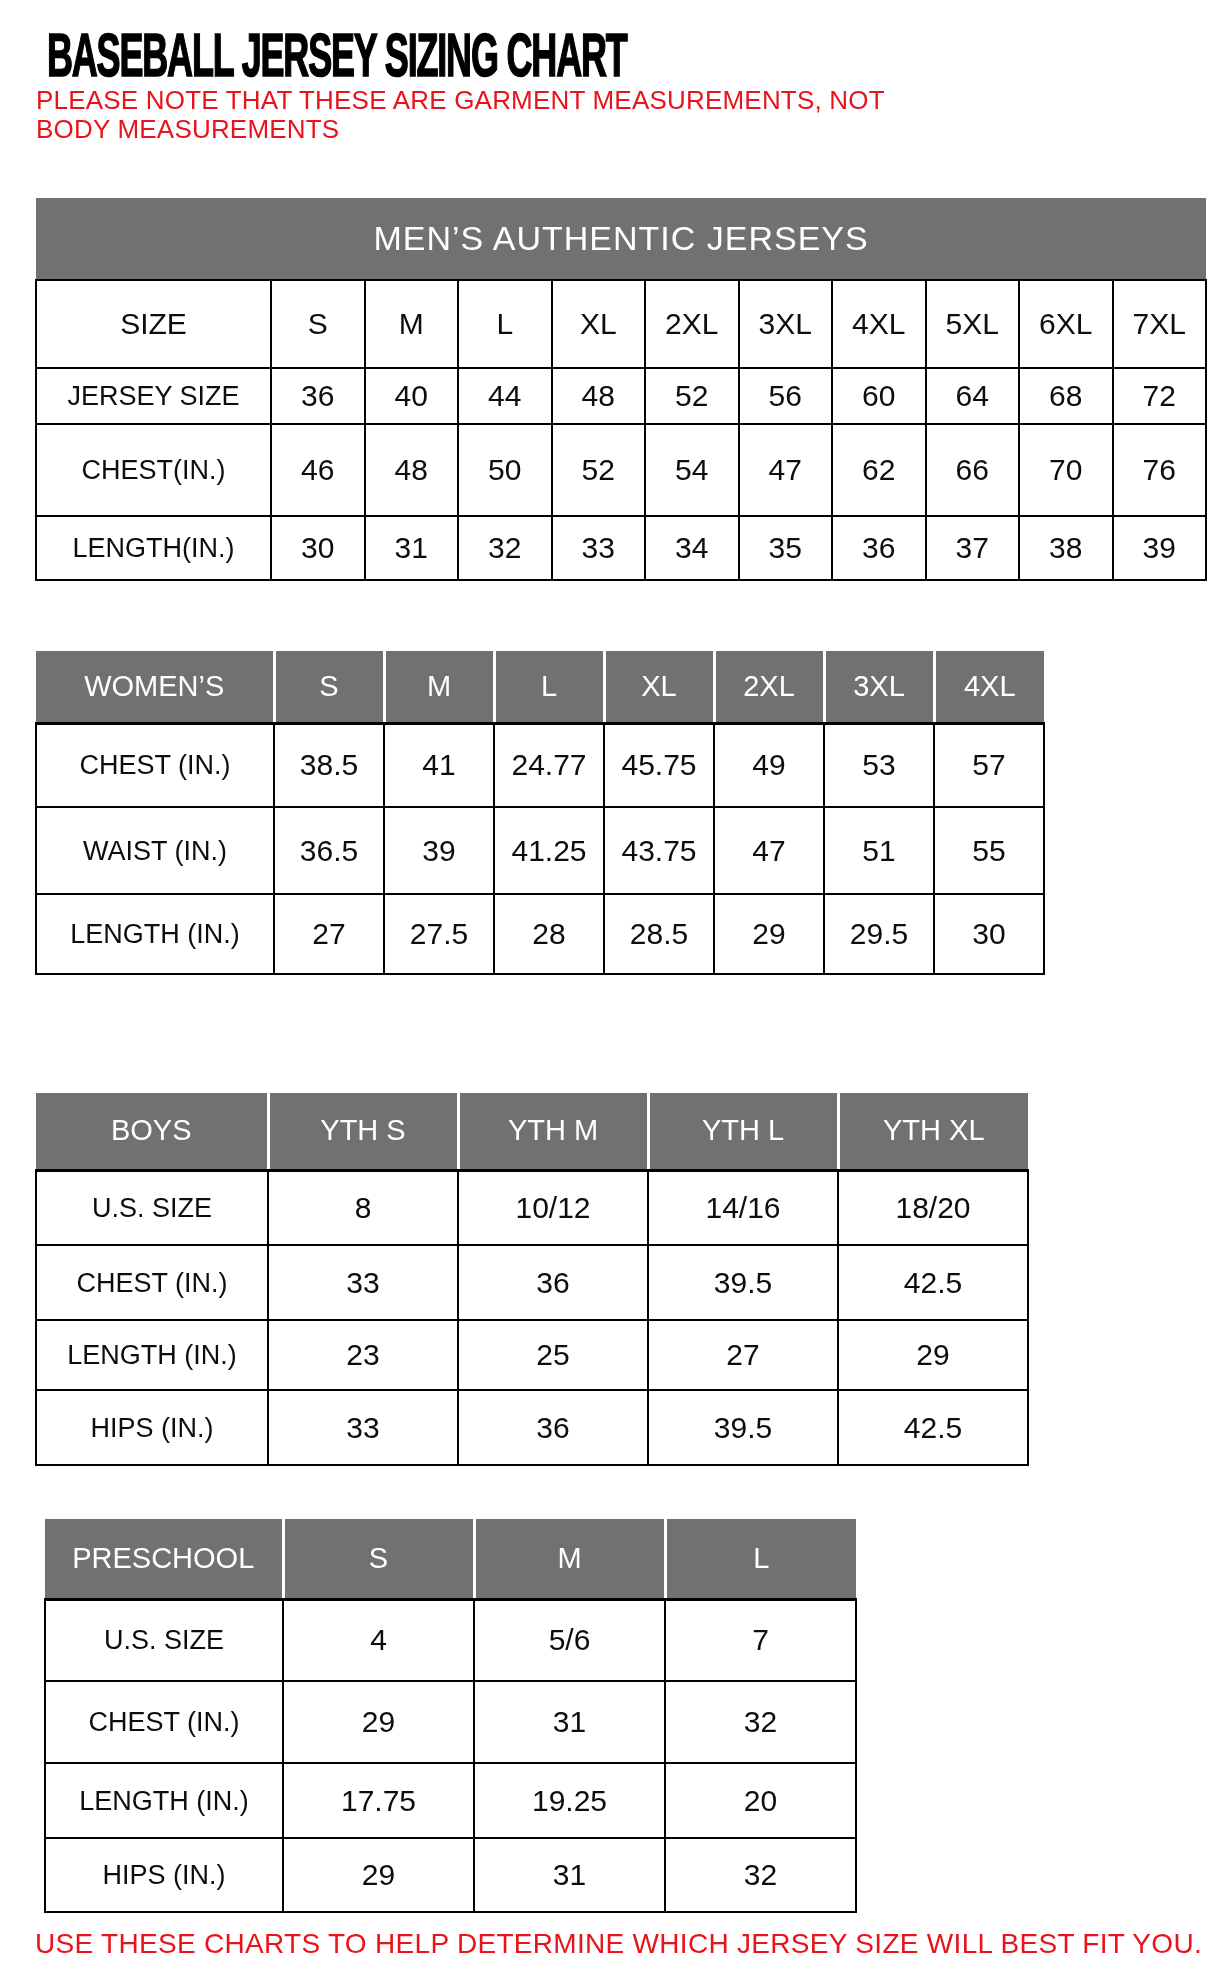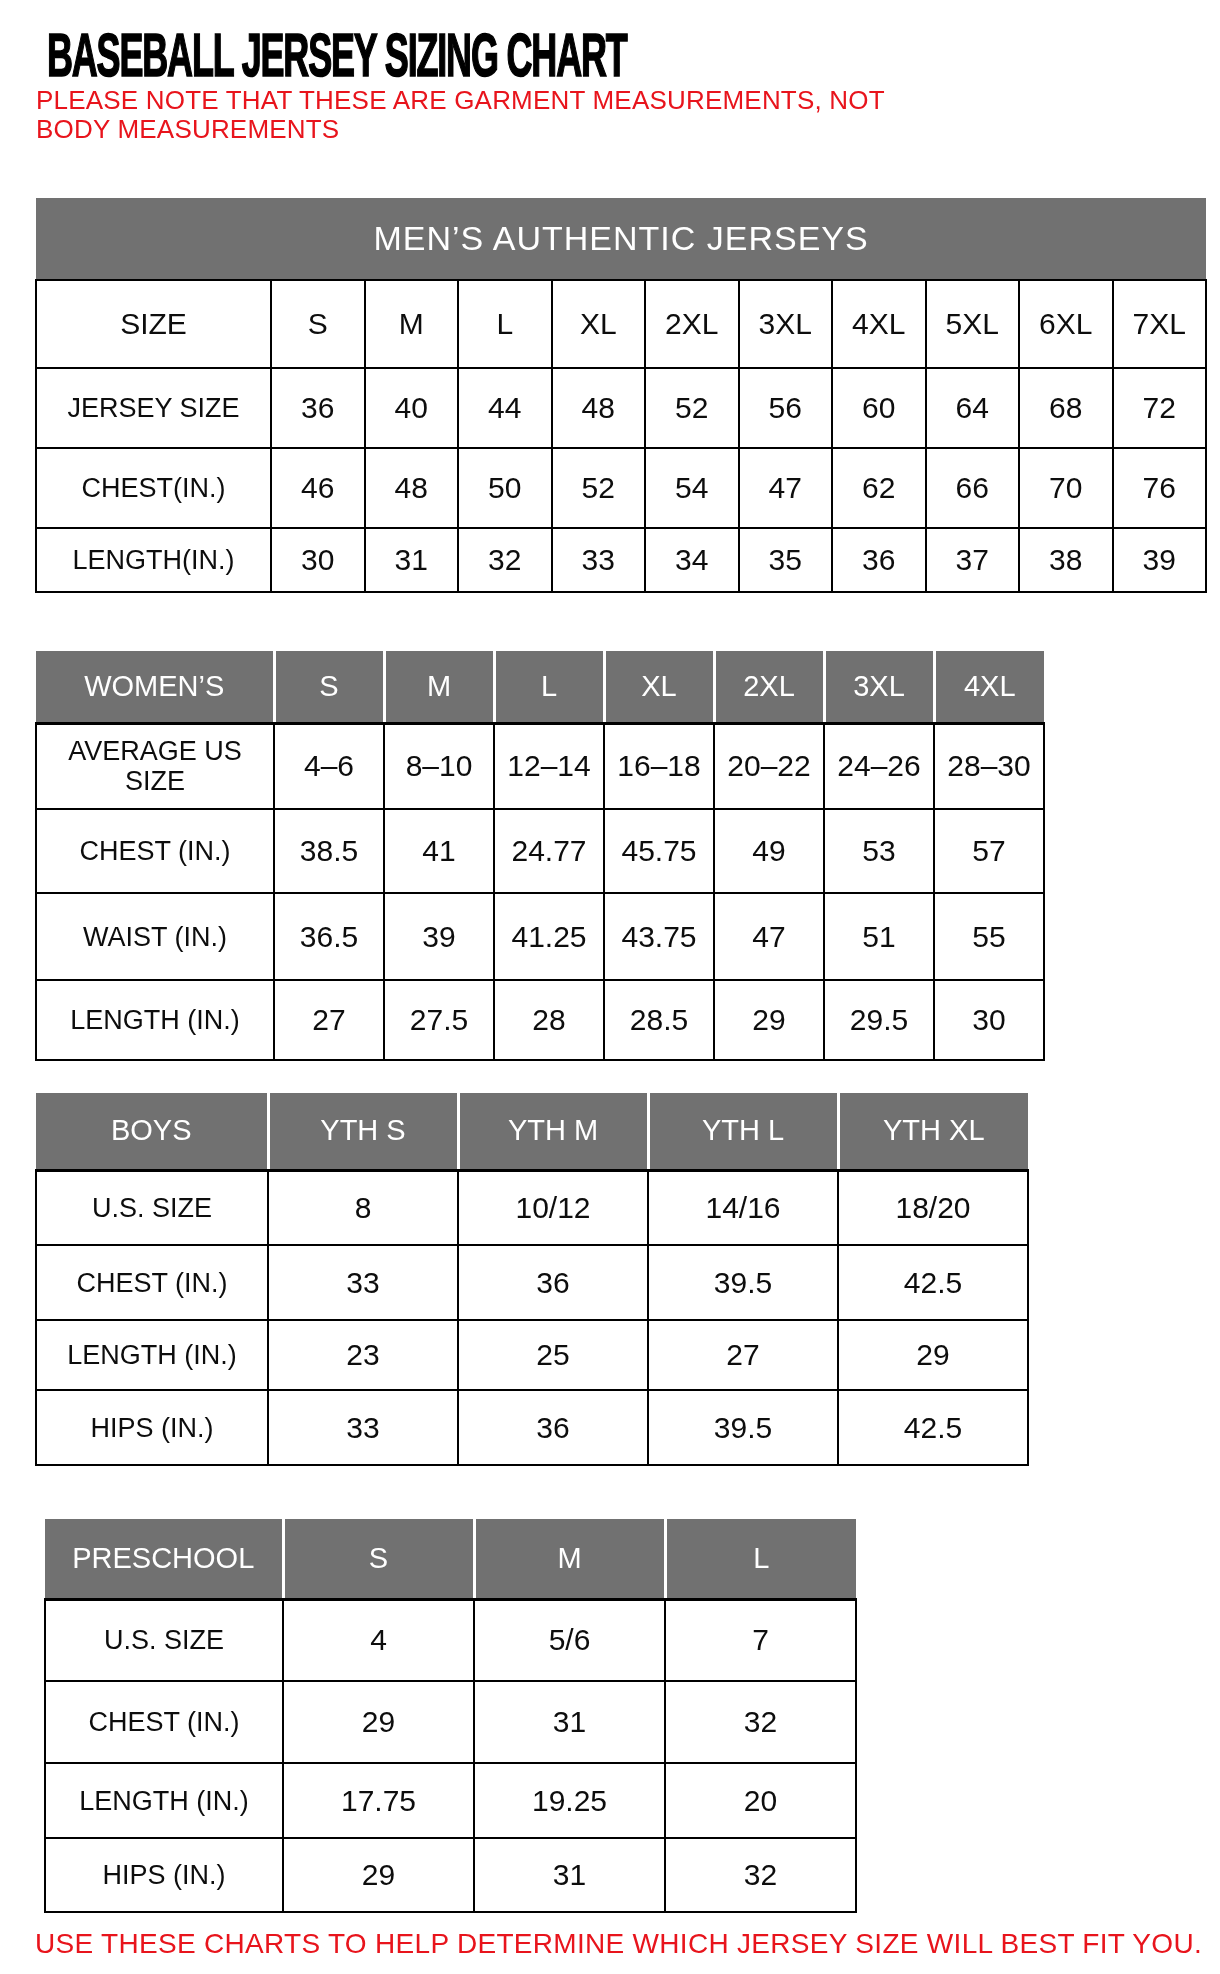--- a/index.html
+++ b/index.html
@@ -61,34 +61,34 @@
               <td class="whead">M</td>
               <td class="whead">L</td>
               <td class="whead">XL</td>
               <td class="whead">2XL</td>
               <td class="whead">3XL</td>
               <td class="whead">4XL</td>
               <td class="whead">5XL</td>
               <td class="whead">6XL</td>
               <td class="whead">7XL</td>
             </tr>
-            <tr style="height:80px">
+            <tr style="height:56px">
               <td class="lbl">JERSEY SIZE</td>
               <td class="val">36</td>
               <td class="val">40</td>
               <td class="val">44</td>
               <td class="val">48</td>
               <td class="val">52</td>
               <td class="val">56</td>
               <td class="val">60</td>
               <td class="val">64</td>
               <td class="val">68</td>
               <td class="val">72</td>
             </tr>
-            <tr style="height:80px">
+            <tr style="height:92px">
               <td class="lbl">CHEST(IN.)</td>
               <td class="val">46</td>
               <td class="val">48</td>
               <td class="val">50</td>
               <td class="val">52</td>
               <td class="val">54</td>
               <td class="val">47</td>
               <td class="val">62</td>
               <td class="val">66</td>
               <td class="val">70</td>
@@ -126,30 +126,20 @@
             <tr style="height:72px">
               <td class="ghead">WOMEN’S</td>
               <td class="ghead">S</td>
               <td class="ghead">M</td>
               <td class="ghead">L</td>
               <td class="ghead">XL</td>
               <td class="ghead">2XL</td>
               <td class="ghead">3XL</td>
               <td class="ghead">4XL</td>
             </tr>
-            <tr style="height:86px">
-              <td class="lbl">AVERAGE US SIZE</td>
-              <td class="val">4–6</td>
-              <td class="val">8–10</td>
-              <td class="val">12–14</td>
-              <td class="val">16–18</td>
-              <td class="val">20–22</td>
-              <td class="val">24–26</td>
-              <td class="val">28–30</td>
-            </tr>
             <tr style="height:84px">
               <td class="lbl">CHEST (IN.)</td>
               <td class="val">38.5</td>
               <td class="val">41</td>
               <td class="val">24.77</td>
               <td class="val">45.75</td>
               <td class="val">49</td>
               <td class="val">53</td>
               <td class="val">57</td>
             </tr>

